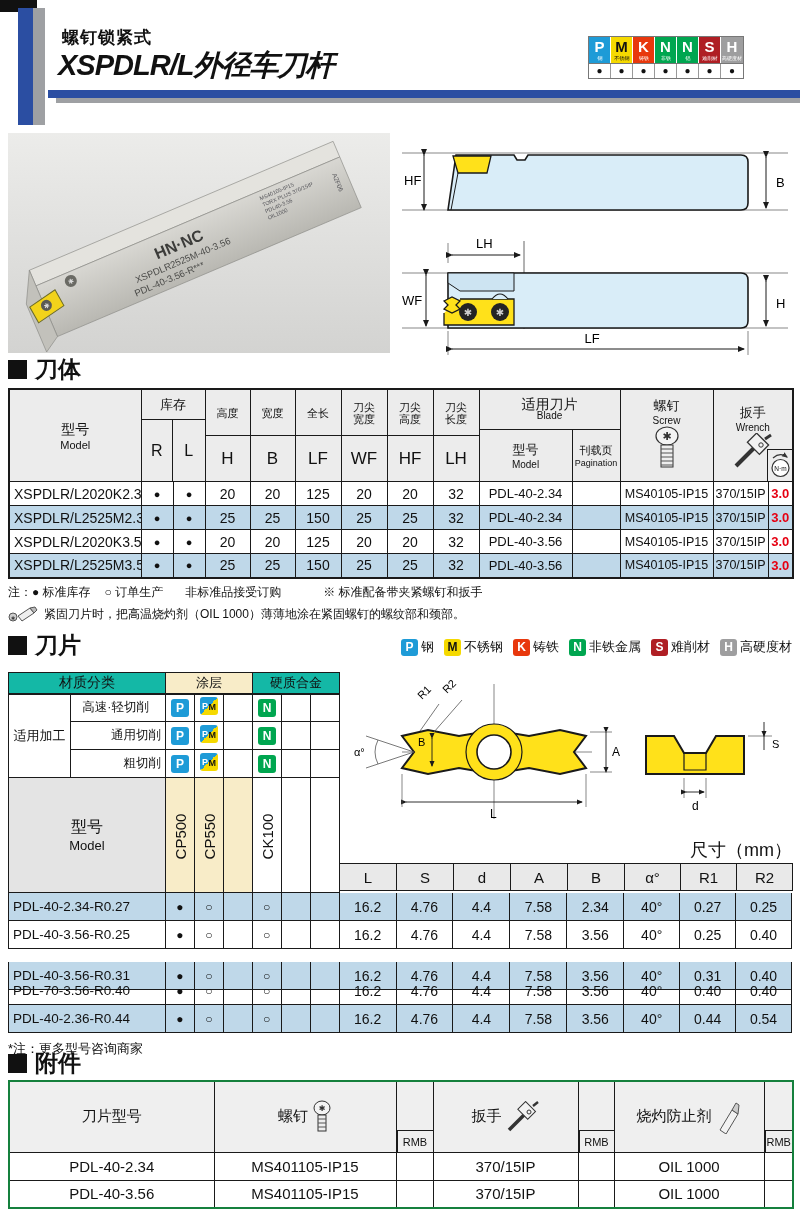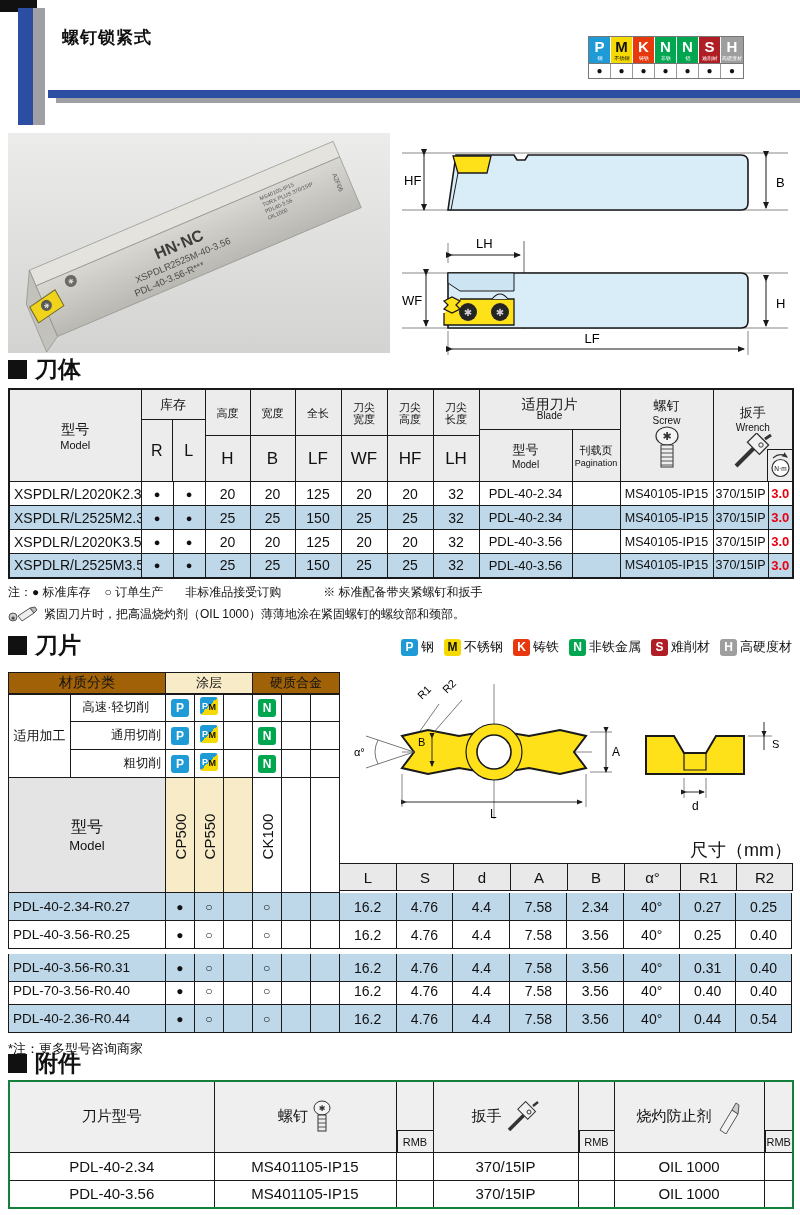--- a/index.html
+++ b/index.html
@@ -45,21 +45,21 @@
 .modelcell{text-align:left;padding-left:4px;font-size:13px}
 
 .note1{left:8px;top:584px;width:784px;display:flex;font-size:12px;white-space:nowrap}
 .note2{left:8px;top:604px;width:784px;display:flex;align-items:center;gap:6px;font-size:12px}
 
 .legend{left:370px;top:638px;width:422px;display:flex;justify-content:flex-end;gap:10px;font-size:13px;}
 .lchip{width:17px;height:17px;border-radius:3px;color:#fff;font-weight:bold;font-size:12px;line-height:17px;text-align:center;display:inline-block;margin-right:3px}
 .iarea{left:8px;top:672px;width:784px;height:361px}
 .ctable{left:0;top:0;width:331px;border:1.5px solid #1a1a1a}
 .ctable td{font-size:13px}
-.ctable .hd{background:#a16207;font-size:14px;border-bottom:2px solid #1a1a1a;height:21px}
+.ctable .hd{background:#14b8a6;font-size:14px;border-bottom:2px solid #1a1a1a;height:21px}
 .ctable .hdtan{background:#F8ECC8}
 .ctable .crow td{height:28px}
 .chip18{width:18px;height:18px;border-radius:3px;color:#fff;font-weight:bold;font-size:12px;line-height:18px;text-align:center;display:inline-block}
 .chip-pm{position:relative;background:linear-gradient(135deg,#1E9BD7 50%,#F5D900 50%)}
 .chip-pm .p{position:absolute;left:2px;top:0px;font-size:9px;color:#fff;font-weight:bold}
 .chip-pm .m{position:absolute;right:2px;bottom:-1px;font-size:9px;color:#111;font-weight:bold}
 .mblock{left:0;top:106px;width:331px;height:115px;border-left:1.5px solid #1a1a1a;border-bottom:1px solid #1a1a1a}
 .mgray{position:absolute;left:0;top:0;width:157px;height:115px;background:#E4E4E4;border-right:1px solid #1a1a1a;border-bottom:1px solid #1a1a1a;display:flex;flex-direction:column;align-items:center;justify-content:center}
 .strip{position:absolute;top:0;width:29px;height:115px;border-right:1px solid #1a1a1a;border-bottom:1px solid #1a1a1a}
 .vlabel{position:absolute;width:115px;text-align:center;font-size:15px;transform:rotate(-90deg)}
@@ -81,20 +81,21 @@
 </style>
 </head>
 <body>
 
 <div class="page">
 
   <div class="abs corner-mark"></div>
   <div class="abs vbar-blue"></div>
   <div class="abs vbar-gray"></div>
   <div class="abs hd-sub">螺钉锁紧式</div>
+  <div class="abs hd-title">XSPDLR/L外径车刀杆</div>
   <div class="abs hbar-blue"></div>
   <div class="abs hbar-gray"></div>
 
   <div class="abs chipstrip">
     <div class="chiprow">
       <div class="chipcol" style="background:#1E9BD7;color:#fff">
           <div class="chiphead">
             <span class="chipletter">P</span>
             <span class="chiplabel">钢</span>
           </div>
@@ -587,21 +588,21 @@
         <div class="c"></div>
         <div class="d">16.2</div>
         <div class="d">4.76</div>
         <div class="d">4.4</div>
         <div class="d">7.58</div>
         <div class="d">3.56</div>
         <div class="d" style="width:56px">40°</div>
         <div class="d" style="width:56px">0.25</div>
         <div class="d" style="width:56px;border-right:1.5px solid #1a1a1a">0.40</div>
       </div>
-    <div class="irow rowblue" style="top:282px">
+    <div class="irow rowblue" style="top:290px">
         <div class="m">PDL-40-3.56-R0.31</div>
         <div class="c">●</div>
         <div class="c">○</div>
         <div class="c"></div>
         <div class="c">○</div>
         <div class="c"></div>
         <div class="c"></div>
         <div class="d">16.2</div>
         <div class="d">4.76</div>
         <div class="d">4.4</div>

